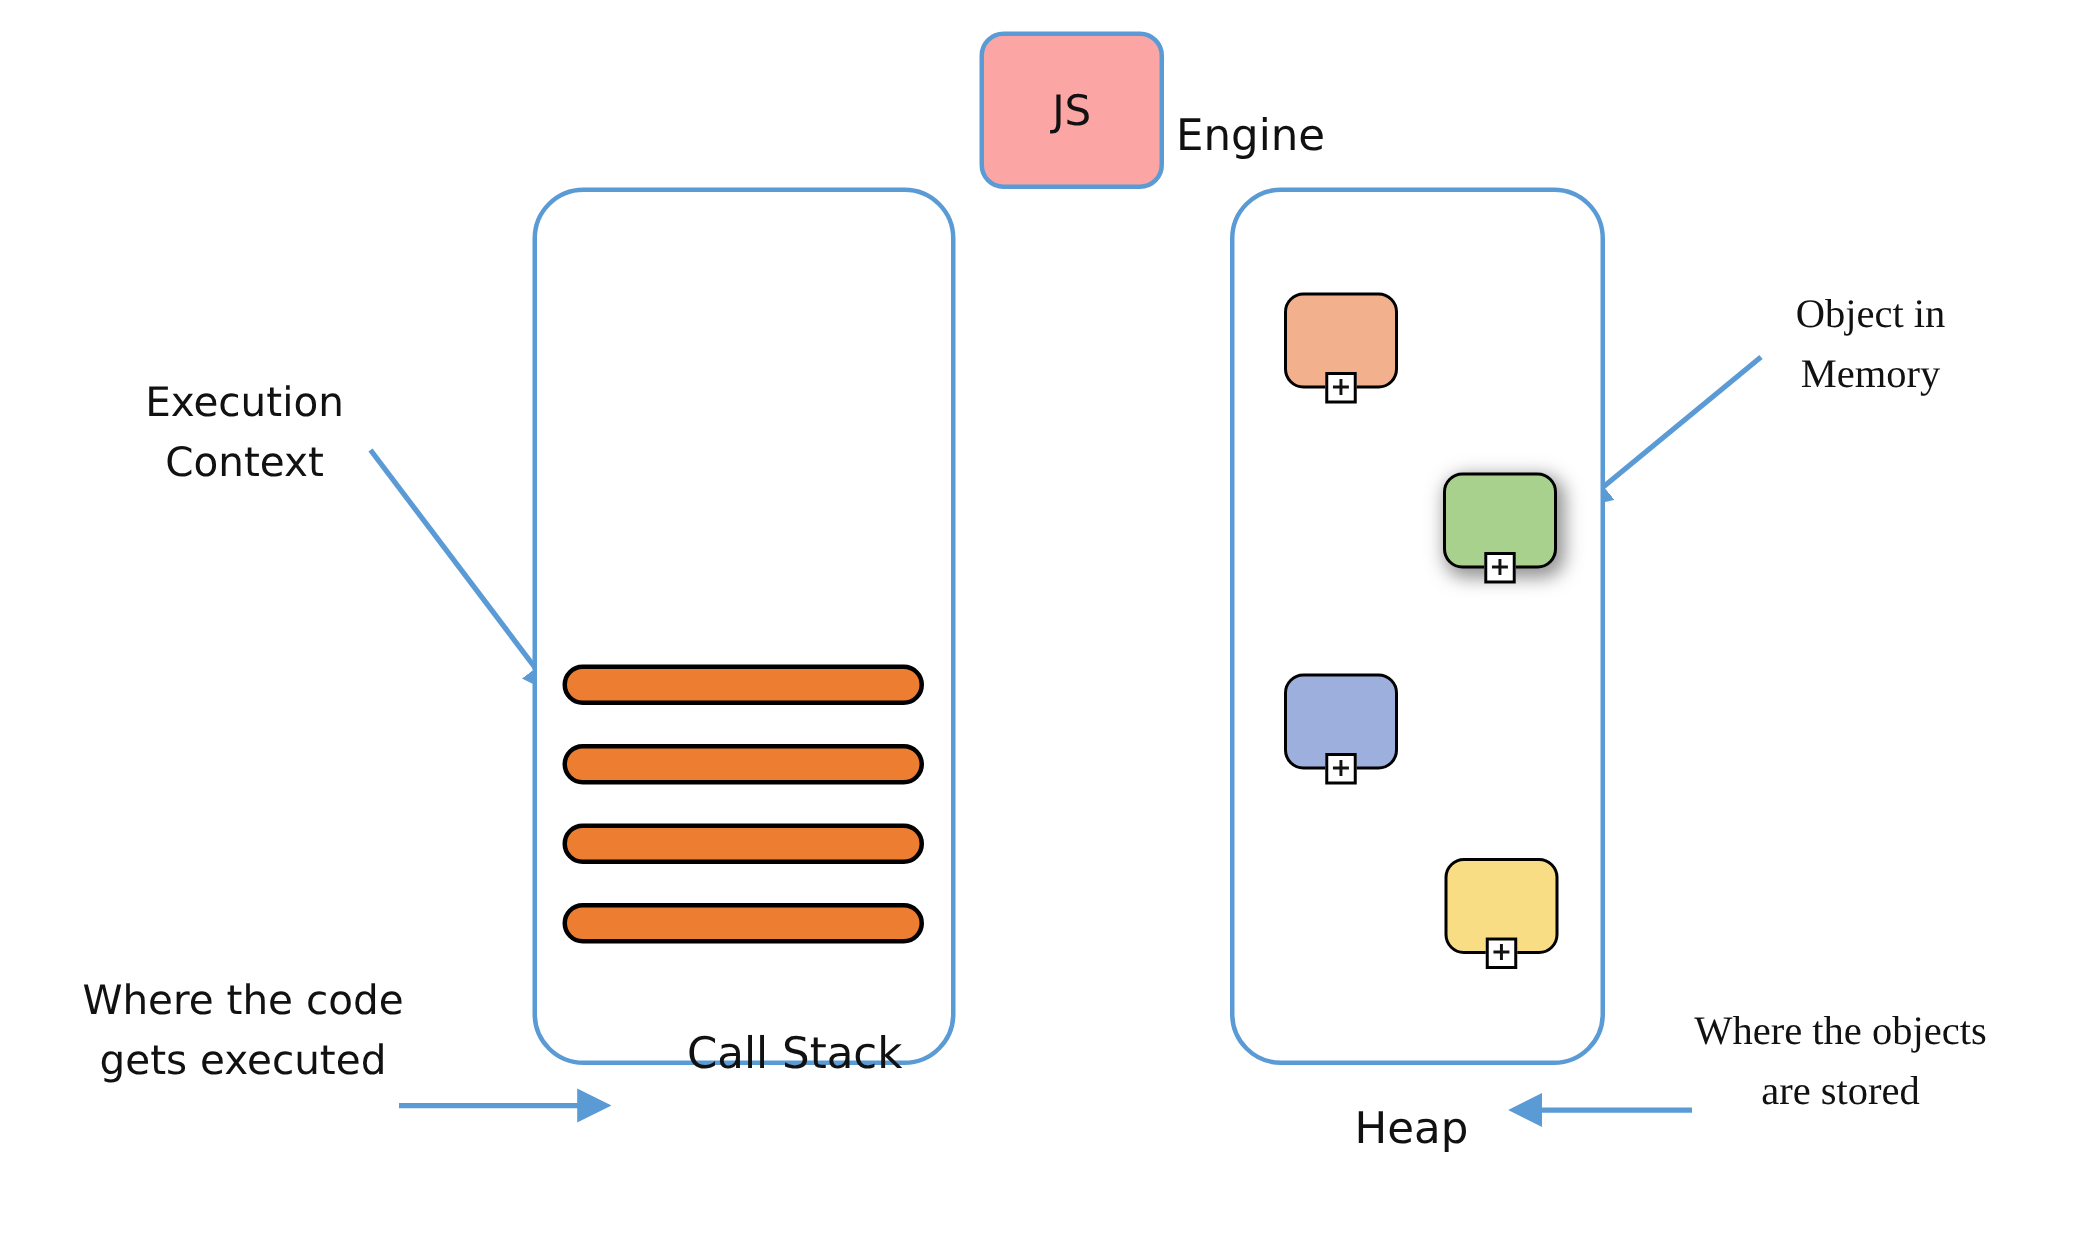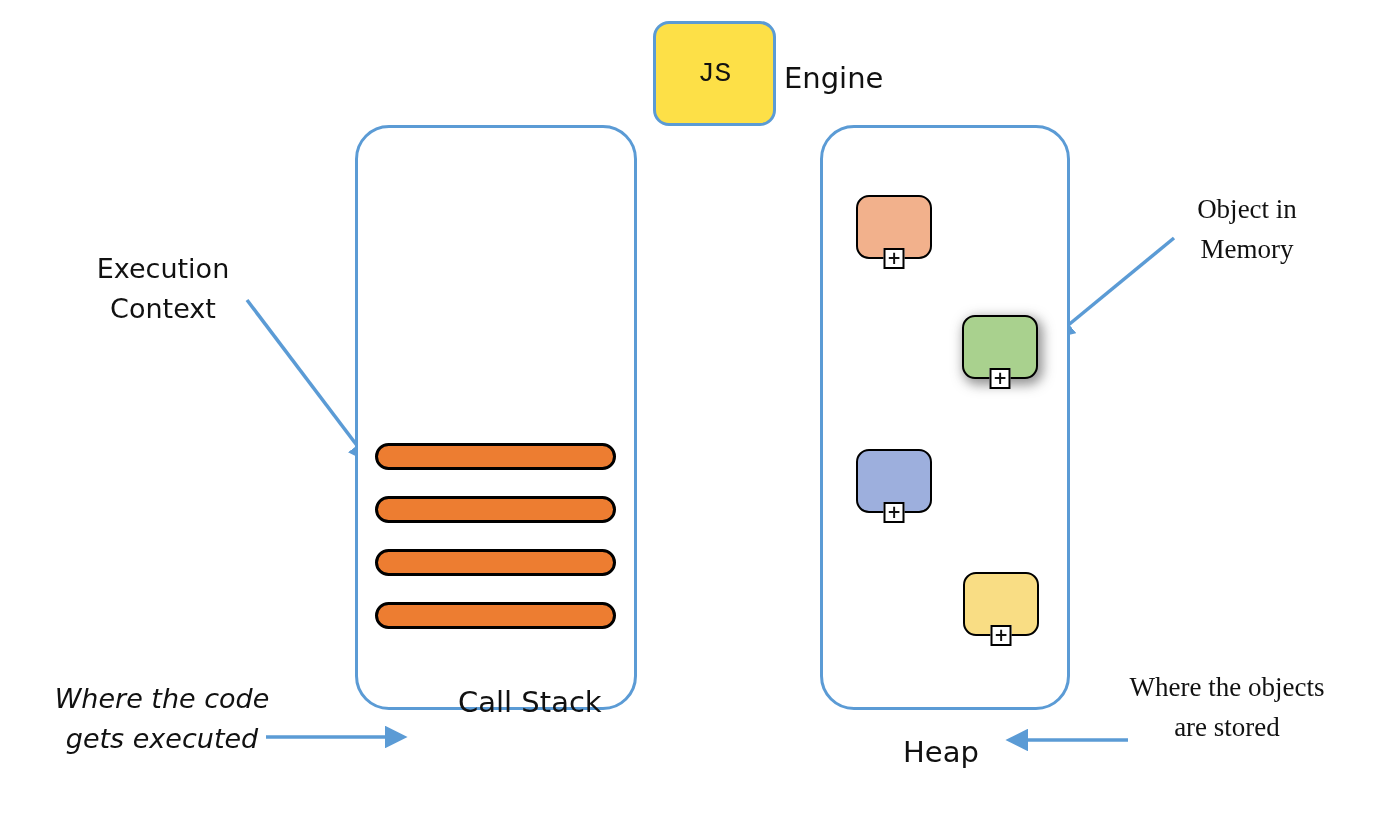--- a/index.html
+++ b/index.html
@@ -23,30 +23,29 @@
     height: 830px;
     pointer-events: none;
   }
   
   .js-box {
     position: absolute;
     left: 653px; top: 21px;
     width: 117px; height: 99px;
     border: 3px solid #5b9bd5;
     border-radius: 16px;
-    background: #fde047;
+    background: #fca5a5;
     display: flex;
     align-items: center;
     justify-content: center;
     font-size: 28px;
-    font-family: Liberation Mono, monospace;
   }
   .engine-label {
     position: absolute;
-    left: 784px; top: 60px;
+    left: 784px; top: 72px;
     font-size: 29px;
     line-height: 36px;
   }
   
   .stack-container {
     position: absolute;
     left: 355px; top: 125px;
     width: 282px; height: 585px;
     border: 3px solid #5b9bd5;
     border-radius: 34px;
@@ -111,21 +110,21 @@
   .callstack-label { left: 418px; top: 684px; margin-left: 40px; }
   .heap-label { left: 903px; top: 722px; margin-top: 12px; }
   .annotation {
     position: absolute;
     font-size: 27px;
     line-height: 40px;
     text-align: center;
     white-space: pre-line;
   }
   .exec-ctx  { left: 43px;   top: 249px; width: 240px; }
-  .code-note { left: 12px;   top: 679px; width: 300px; font-style: italic; }
+  .code-note { left: 12px;   top: 648px; width: 300px; }
   .obj-mem   { left: 1127px; top: 189px; width: 240px; font-family: Liberation Serif, serif; }
   .obj-note  { left: 1067px; top: 667px; width: 320px; font-family: Liberation Serif, serif; }
 </style>
 </head>
 <body>
 
 <div class="canvas">
 
   <svg class="arrows" viewBox="0 0 1392 830" xmlns="http://www.w3.org/2000/svg">
     <defs>

